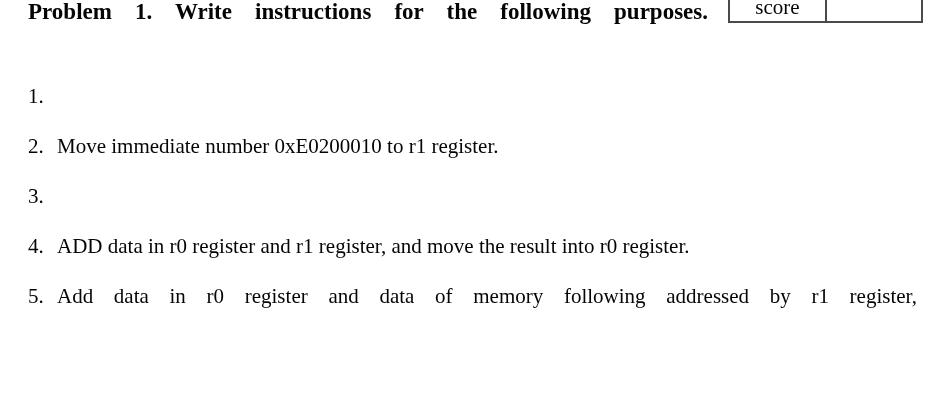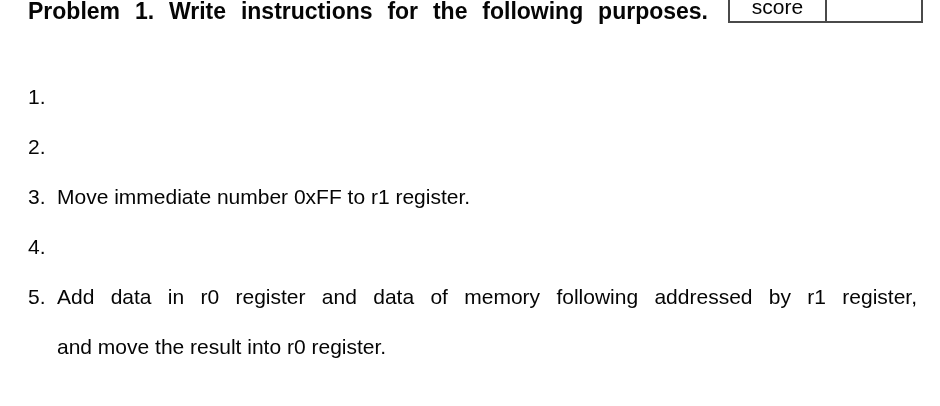--- a/index.html
+++ b/index.html
@@ -2,21 +2,21 @@
 <html><head>
 <meta charset="utf-8">
 <style>
   html, body { margin: 0; padding: 0; background: #ffffff; }
   #canvas {
     position: relative;
     width: 940px;
     height: 360px;
     background: #ffffff;
     overflow: hidden;
-    font-family: Liberation Sans, sans-serif;
+    font-family: Liberation Serif, serif;
     color: #050505;
   }
 
   
   .title-block {
     position: absolute;
     left: 28px;
     top: -4px;
     width: 680px;
   }
@@ -113,38 +113,38 @@
   </div>
 
   <div class="problem-list">
 
     <div class="list-row">
       <span class="num">1.</span>
     </div>
 
     <div class="list-row">
       <span class="num">2.</span>
+      <span class="txt">Move immediate number 0xE0200010 to r1 register.</span>
     </div>
 
     <div class="list-row">
       <span class="num">3.</span>
-      <span class="txt">Move immediate number 0xFF to r1 register.</span>
     </div>
 
     <div class="list-row">
       <span class="num">4.</span>
+      <span class="txt">ADD data in r0 register and r1 register, and move the result into r0 register.</span>
     </div>
 
     <div class="list-row justify-line">
       <span class="num">5.</span>
       <span class="txt">Add data in r0 register and data of memory following addressed by r1 register,</span>
     </div>
 
     <div class="list-row">
       <span class="num"></span>
-      <span class="txt">and move the result into r0 register.</span>
     </div>
 
   </div>
 
   <div class="bottom-divider"></div>
 
 </div>
 
 </body></html>

